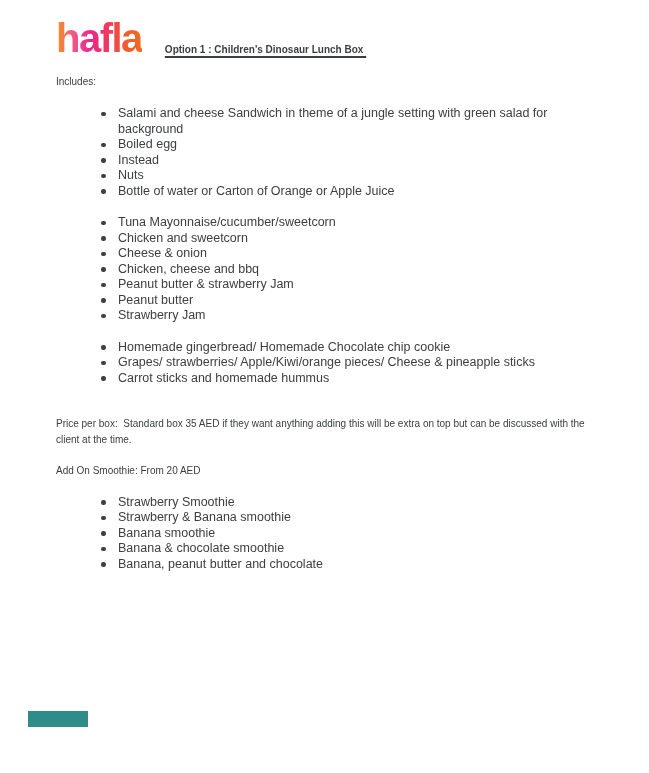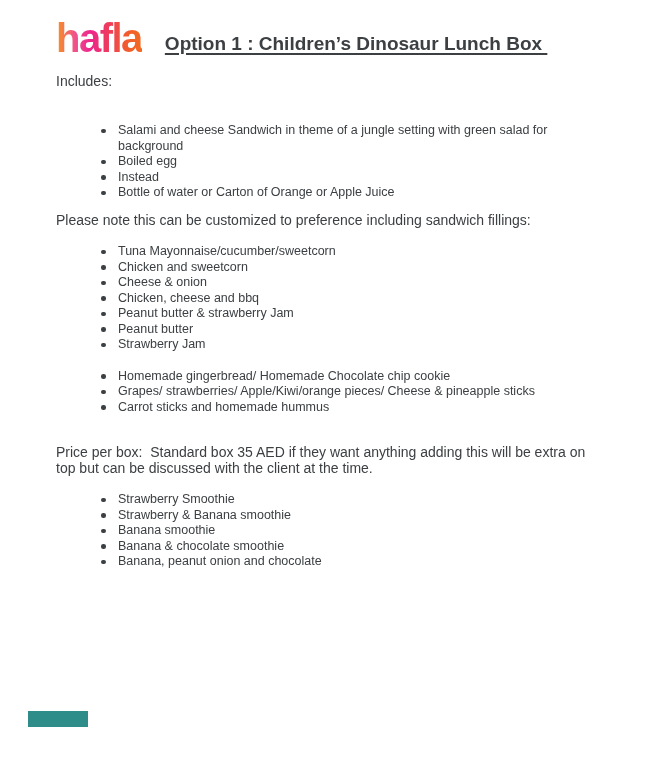--- a/index.html
+++ b/index.html
@@ -30,46 +30,46 @@
     letter-spacing: -1.5px;
     background: linear-gradient(90deg, #F7941E 0%, #F0528C 22%, #EC268C 40%, #EE3A60 60%, #F15A31 80%, #F26A21 100%);
     -webkit-background-clip: text;
     background-clip: text;
     color: transparent;
     -webkit-text-fill-color: transparent;
   }
   .doc-title {
     margin-left: 23px;
     margin-bottom: 1px;
-    font-size: 19px;
+    font-size: 10px;
     font-weight: bold;
     text-decoration: underline;
     text-decoration-thickness: 1.5px;
     text-underline-offset: 3px;
     white-space: pre; 
     color: #3C4043;
   }
   p {
     margin: 0;
-    font-size: 14px;
+    font-size: 10px;
     line-height: 15.5px;
   }
   .includes-heading   { margin-top: 18px; }
   .customize-heading  { margin-top: 12px; }
   .alternatives-heading { margin-top: 11px; }
   .pricing-text       { margin-top: 30px; white-space: pre-wrap; }
   .smoothie-heading   { margin-top: 16px; }
   ul {
     list-style: none;
     margin: 0;
     padding: 0 0 0 62px;
     font-size: 12.5px;
     line-height: 15.5px;
   }
-  .list-includes     { margin-top: 34px; }
+  .list-includes     { margin-top: 17px; }
   .list-fillings     { margin-top: 16px; }
   .list-alternatives { margin-top: 16px; }
   .list-smoothies    { margin-top: 16px; }
   li { position: relative; }
   li::before {
     content: "";
     position: absolute;
     left: -17px;
     top: 5.5px;
     width: 4.5px;
@@ -95,48 +95,49 @@
     <div class="logo">hafla</div>
     <div class="doc-title">Option 1 : Children’s Dinosaur Lunch Box </div>
   </div>
 
   <p class="includes-heading">Includes:</p>
 
   <ul class="list-includes">
     <li>Salami and cheese Sandwich in theme of a jungle setting with green salad for background</li>
     <li>Boiled egg</li>
     <li>Instead</li>
+    <li>Nuts</li>
     <li>Bottle of water or Carton of Orange or Apple Juice</li>
   </ul>
 
-  <p class="customize-heading">Please note this can be customized to preference including sandwich fillings:</p>
 
   <ul class="list-fillings">
     <li>Tuna Mayonnaise/cucumber/sweetcorn</li>
     <li>Chicken and sweetcorn</li>
     <li>Cheese &amp; onion</li>
     <li>Chicken, cheese and bbq</li>
     <li>Peanut butter &amp; strawberry Jam</li>
     <li>Peanut butter</li>
     <li>Strawberry Jam</li>
   </ul>
 
 
   <ul class="list-alternatives">
     <li>Homemade gingerbread/ Homemade Chocolate chip cookie</li>
     <li>Grapes/ strawberries/ Apple/Kiwi/orange pieces/ Cheese &amp; pineapple sticks</li>
     <li>Carrot sticks and homemade hummus</li>
   </ul>
 
   <p class="pricing-text">Price per box:  Standard box 35 AED if they want anything adding this will be extra on top but can be discussed with the client at the time.</p>
 
+  <p class="smoothie-heading">Add On Smoothie: From 20 AED</p>
 
   <ul class="list-smoothies">
     <li>Strawberry Smoothie</li>
     <li>Strawberry &amp; Banana smoothie</li>
     <li>Banana smoothie</li>
     <li>Banana &amp; chocolate smoothie</li>
-    <li>Banana, peanut onion and chocolate</li>
+    <li>Banana, peanut butter and chocolate</li>
   </ul>
 
   <div class="footer-bar"></div>
 
 </div>
 
 </body></html>

